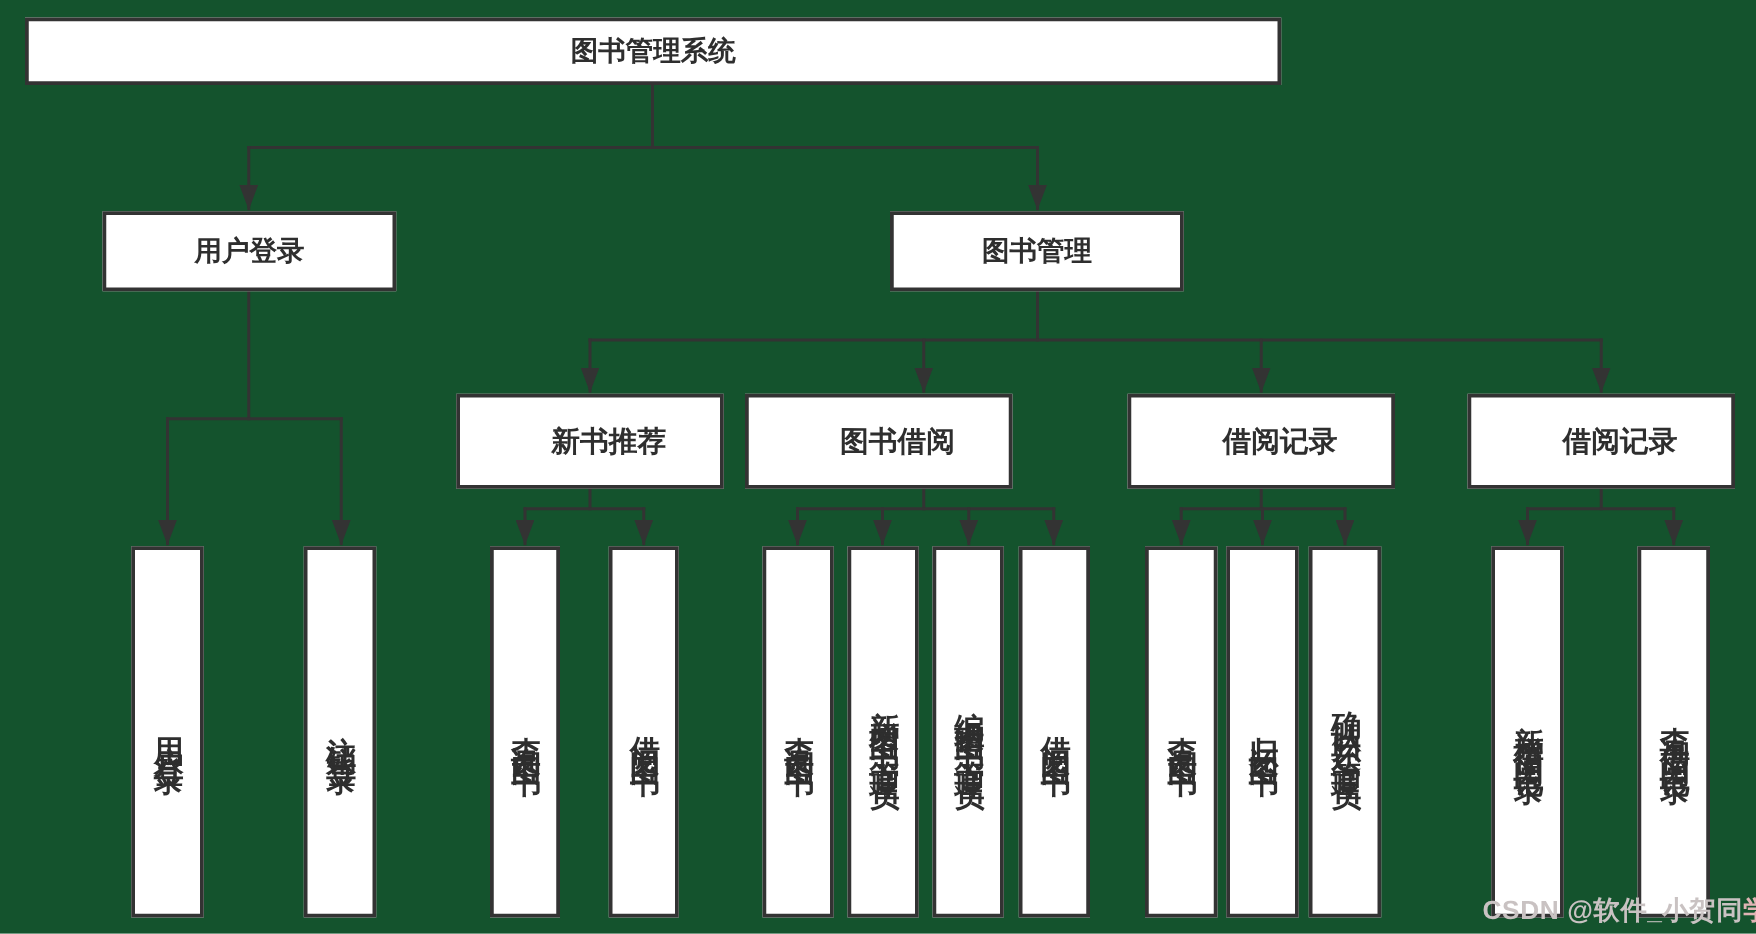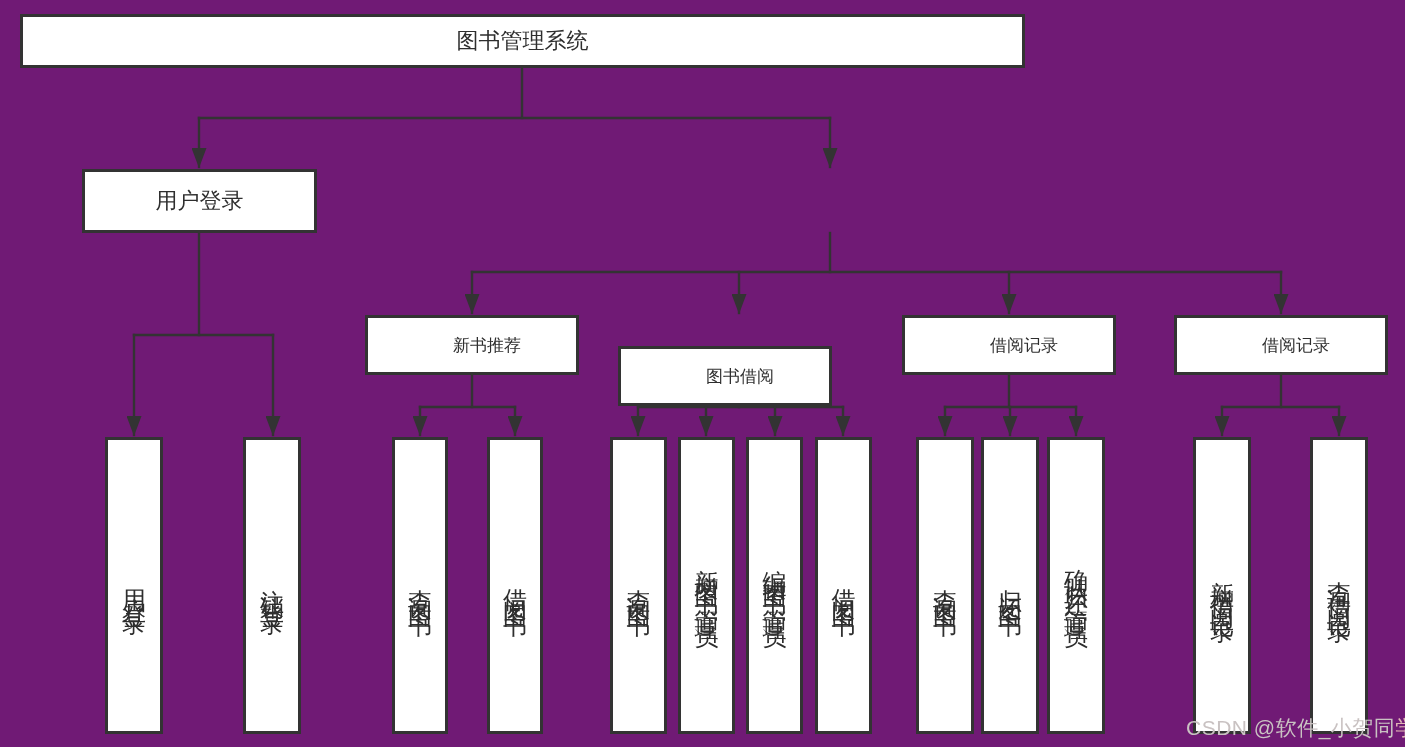--- a/index.html
+++ b/index.html
@@ -1,29 +1,29 @@
 <!DOCTYPE html>
 <html><head>
 <meta charset="utf-8">
 <style>
   html,body { margin:0; padding:0; background:#fff; }
   .stage {
-    position:relative; width:1405px; height:747px; background:#701a75;
-    font-family:"Liberation Sans", sans-serif; overflow:hidden;
+    position:relative; width:1405px; height:747px; background:#14532d;
+    font-family:"Liberation Sans", sans-serif; overflow:hidden;font-weight:bold;
   }
   .connectors { position:absolute; left:0; top:0; width:1405px; height:747px; }
   .box {
     position:absolute; box-sizing:border-box; background:#ffffff;
     border:3px solid #333333; color:#2e2e2e;
     display:flex; align-items:center; justify-content:center;
     text-align:center;
   }
   .root-box { left:20px; top:14px; width:1005px; height:54px; font-size:22px; }
   .l2 { top:169px; height:64px; width:235px; font-size:22px; }
-  .l3 { top:315px; height:60px; width:214px; font-size:17px;padding-left:30px; }
+  .l3 { top:315px; height:76px; width:214px; font-size:23px;padding-left:30px; }
   .leaf { top:437px; height:297px; }
   .vtext {
     writing-mode:vertical-rl; text-orientation:mixed;
     font-size:24px; letter-spacing:8px; line-height:1;
     color:#2e2e2e;
   }
   .watermark {
     position:absolute; left:1186px; top:714px; font-size:21px;
     letter-spacing:0.5px; white-space:nowrap;
   }
@@ -85,25 +85,28 @@
     </g>
   </svg>
 
   <div class="box root-box">
     <span>图书管理系统</span>
   </div>
 
   <div class="box l2" style="left:82px;">
     <span>用户登录</span>
   </div>
+  <div class="box l2" style="left:712px;">
+    <span>图书管理</span>
+  </div>
 
   <div class="box l3" style="left:365px;">
     <span>新书推荐</span>
   </div>
-  <div class="box l3" style="left:618px;margin-top:31px;">
+  <div class="box l3" style="left:596px;">
     <span>图书借阅</span>
   </div>
   <div class="box l3" style="left:902px;">
     <span>借阅记录</span>
   </div>
   <div class="box l3" style="left:1174px;">
     <span>借阅记录</span>
   </div>
 
   <div class="box leaf" style="left:105px;width:58px;">

